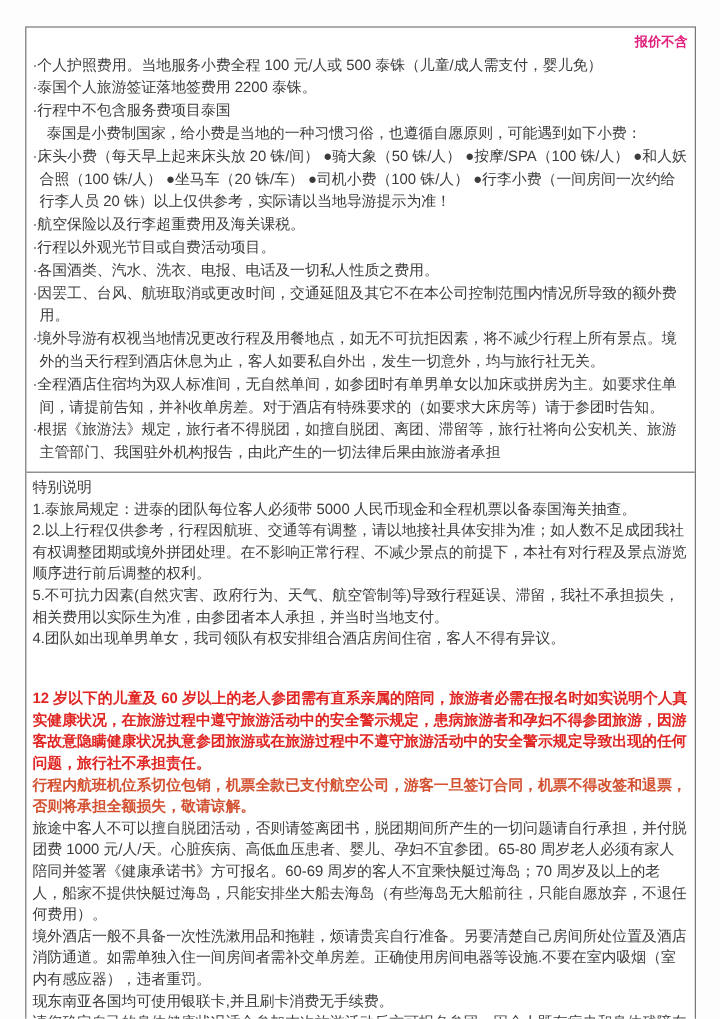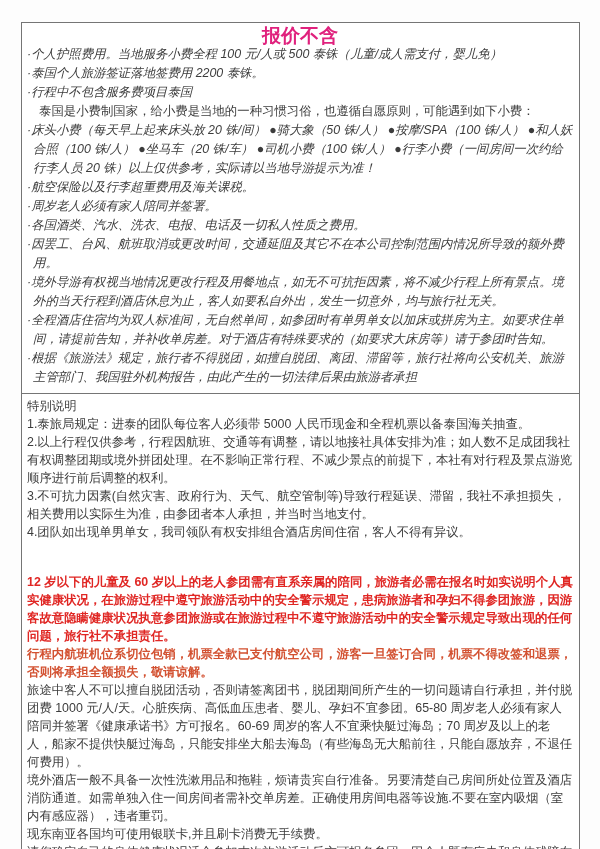--- a/index.html
+++ b/index.html
@@ -15,60 +15,60 @@
     position: absolute; left: 21px; top: 22px; width: 559px;
     border: 1px solid var(--border, #757575);
     box-sizing: border-box;
     background: #fff;
   }
   .cell { padding: 3px 6px 6px 5px; }
   .cell-top { border-bottom: 1px solid var(--border, #757575); }
   .cell-top { font-size: 12.4px; line-height: 19px; }
   .cell-bottom { font-size: 12.4px; line-height: 18px; padding-bottom: 9px; }
   .qe-title {
-    text-align: center;
+    text-align: right;
     color: var(--pink, #e0217d);
     font-weight: bold;
-    font-size: 19px;
+    font-size: 11px;
     line-height: 19px;
   }
   p { margin: 0; }
-  .qi.hang { padding-left: 6px; text-indent: -6px; font-style: italic; }
+  .qi.hang { padding-left: 6px; text-indent: -6px; }
   .qi.indent { padding-left: 12px; }
   .sn-title { line-height: 18px; }
   .sp.red { color: var(--red, #e02724); font-weight: bold; margin-top: 32px; }
   .sp.orange { color: var(--orange-red, #d35232); font-weight: bold; font-family: Liberation Serif, serif; }
 </style>
 </head>
 <body>
 
 <div class="page">
   <div class="doc">
 
     <section class="cell cell-top">
       <div class="qe-title">报价不含</div>
       <p class="qi hang">·个人护照费用。当地服务小费全程 100 元/人或 500 泰铢（儿童/成人需支付，婴儿免）</p>
       <p class="qi hang">·泰国个人旅游签证落地签费用 2200 泰铢。</p>
       <p class="qi hang">·行程中不包含服务费项目泰国</p>
       <p class="qi indent">泰国是小费制国家，给小费是当地的一种习惯习俗，也遵循自愿原则，可能遇到如下小费：</p>
       <p class="qi hang">·床头小费（每天早上起来床头放 20 铢/间） ●骑大象（50 铢/人） ●按摩/SPA（100 铢/人） ●和人妖合照（100 铢/人） ●坐马车（20 铢/车） ●司机小费（100 铢/人） ●行李小费（一间房间一次约给行李人员 20 铢）以上仅供参考，实际请以当地导游提示为准！</p>
       <p class="qi hang">·航空保险以及行李超重费用及海关课税。</p>
-      <p class="qi hang">·周岁老人必须有家人陪同并签署。</p>
+      <p class="qi hang">·行程以外观光节目或自费活动项目。</p>
       <p class="qi hang">·各国酒类、汽水、洗衣、电报、电话及一切私人性质之费用。</p>
       <p class="qi hang">·因罢工、台风、航班取消或更改时间，交通延阻及其它不在本公司控制范围内情况所导致的额外费用。</p>
       <p class="qi hang">·境外导游有权视当地情况更改行程及用餐地点，如无不可抗拒因素，将不减少行程上所有景点。境外的当天行程到酒店休息为止，客人如要私自外出，发生一切意外，均与旅行社无关。</p>
       <p class="qi hang">·全程酒店住宿均为双人标准间，无自然单间，如参团时有单男单女以加床或拼房为主。如要求住单间，请提前告知，并补收单房差。对于酒店有特殊要求的（如要求大床房等）请于参团时告知。</p>
       <p class="qi hang">·根据《旅游法》规定，旅行者不得脱团，如擅自脱团、离团、滞留等，旅行社将向公安机关、旅游主管部门、我国驻外机构报告，由此产生的一切法律后果由旅游者承担</p>
     </section>
 
     <section class="cell cell-bottom">
       <div class="sn-title">特别说明</div>
       <p class="sp">1.泰旅局规定：进泰的团队每位客人必须带 5000 人民币现金和全程机票以备泰国海关抽查。</p>
       <p class="sp">2.以上行程仅供参考，行程因航班、交通等有调整，请以地接社具体安排为准；如人数不足成团我社有权调整团期或境外拼团处理。在不影响正常行程、不减少景点的前提下，本社有对行程及景点游览顺序进行前后调整的权利。</p>
-      <p class="sp">3.不可抗力因素(自然灾害、政府行为、天气、航空管制等)导致行程延误、滞留，我社不承担损失，相关费用以实际生为准，由参团者本人承担，并当时当地支付。</p>
+      <p class="sp">5.不可抗力因素(自然灾害、政府行为、天气、航空管制等)导致行程延误、滞留，我社不承担损失，相关费用以实际生为准，由参团者本人承担，并当时当地支付。</p>
       <p class="sp">4.团队如出现单男单女，我司领队有权安排组合酒店房间住宿，客人不得有异议。</p>
       <p class="sp red">12 岁以下的儿童及 60 岁以上的老人参团需有直系亲属的陪同，旅游者必需在报名时如实说明个人真实健康状况，在旅游过程中遵守旅游活动中的安全警示规定，患病旅游者和孕妇不得参团旅游，因游客故意隐瞒健康状况执意参团旅游或在旅游过程中不遵守旅游活动中的安全警示规定导致出现的任何问题，旅行社不承担责任。</p>
       <p class="sp orange">行程内航班机位系切位包销，机票全款已支付航空公司，游客一旦签订合同，机票不得改签和退票，否则将承担全额损失，敬请谅解。</p>
       <p class="sp">旅途中客人不可以擅自脱团活动，否则请签离团书，脱团期间所产生的一切问题请自行承担，并付脱团费 1000 元/人/天。心脏疾病、高低血压患者、婴儿、孕妇不宜参团。65-80 周岁老人必须有家人陪同并签署《健康承诺书》方可报名。60-69 周岁的客人不宜乘快艇过海岛；70 周岁及以上的老人，船家不提供快艇过海岛，只能安排坐大船去海岛（有些海岛无大船前往，只能自愿放弃，不退任何费用）。</p>
       <p class="sp">境外酒店一般不具备一次性洗漱用品和拖鞋，烦请贵宾自行准备。另要清楚自己房间所处位置及酒店消防通道。如需单独入住一间房间者需补交单房差。正确使用房间电器等设施.不要在室内吸烟（室内有感应器），违者重罚。</p>
       <p class="sp">现东南亚各国均可使用银联卡,并且刷卡消费无手续费。</p>
       <p class="sp">请您确定自己的身体健康状况适合参加本次旅游活动后方可报名参团。因个人既有病史和身体残障在旅游行程中引起的疾病进一步发作和伤亡，旅行社不承担任何责任，现有的保险公司责任险和意外险条款中，此种情况也列入保险公司的免赔范围。旅行社并非健康医疗专业咨询机构，无法判定游客的身体健康状况是否适合参加本次旅游活动，游客在旅行社签订旅游合同，即视为游客已经了解本次旅行的辛苦程度和行程中医疗条件有限的前提，只有您最了解本身的身体状况，如孕妇，心脏疾病患者，高龄者，幼龄者，高低血压病患者，或任何不适合剧烈运动之疾病患者等。绝不适合参加任何水上活动或浮潜或不适应于您个人体质之其它剧烈活动，如旅客隐瞒个人疾病或坚持参加任何活动而引致意外，一切后果旅客自行负责。</p>
     </section>
 
   </div>

